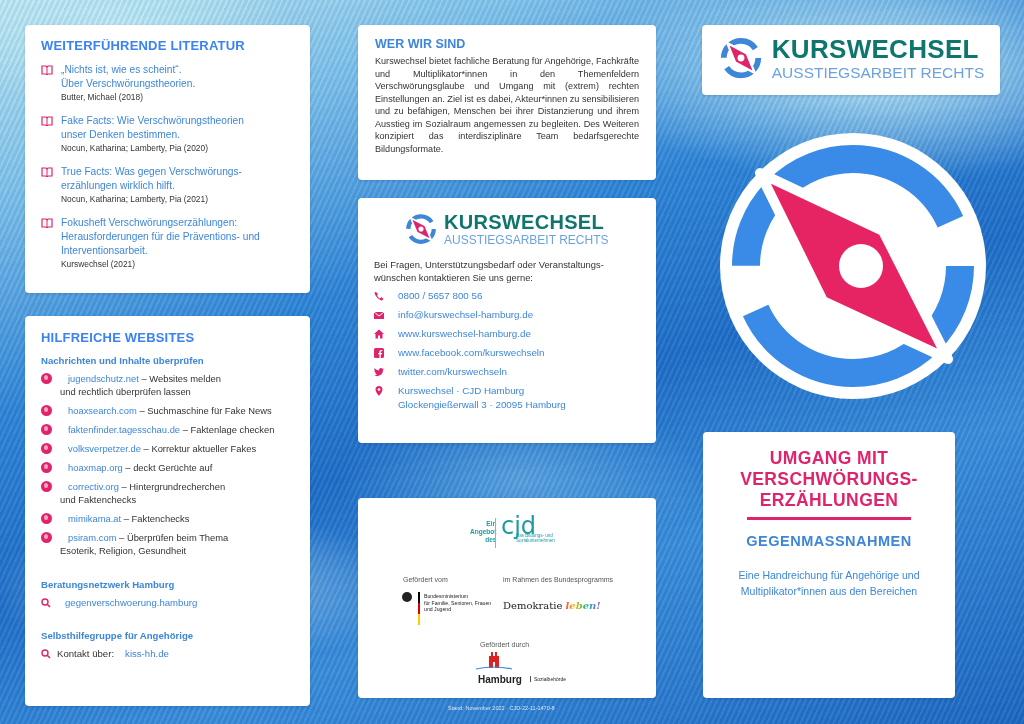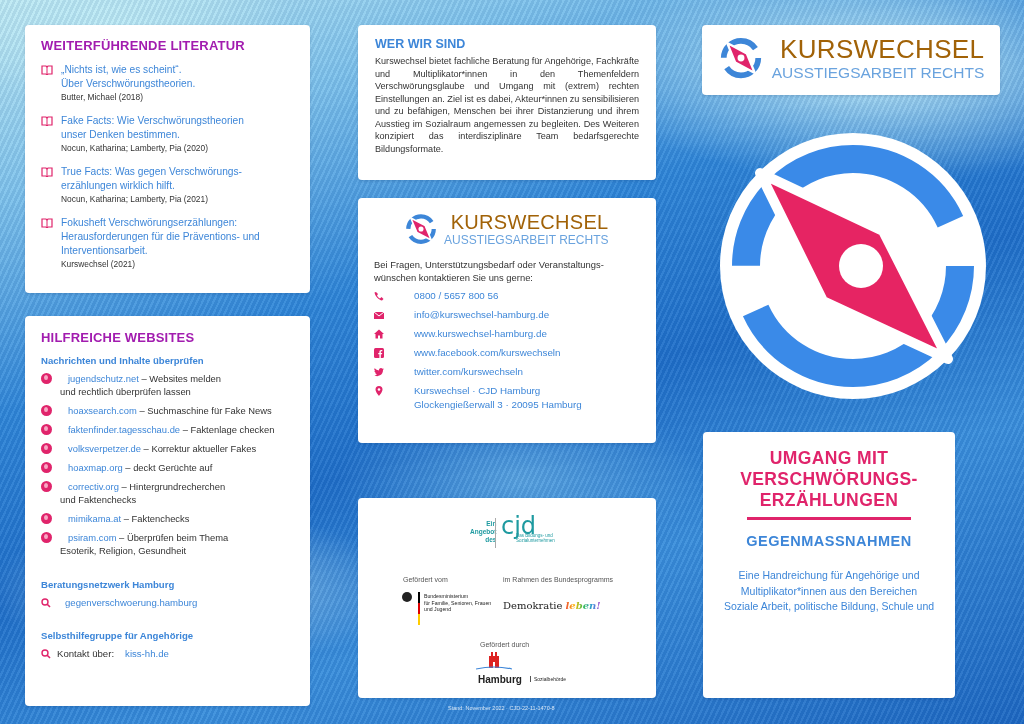--- a/index.html
+++ b/index.html
@@ -19,21 +19,21 @@
     background: repeating-linear-gradient(115deg, rgba(255,255,255,0.06) 0 2px, rgba(0,30,90,0.08) 2px 5px);
     pointer-events: none;
   }
   .card {
     position: absolute; background: #fff; border-radius: 4px;
     box-shadow: 0 1px 3px rgba(0,40,90,0.18);
   }
 
   
   #lit { left: 25px; top: 25px; width: 285px; height: 268px; padding: 13px 16px; }
-  .h-pink { color: #a21caf; font-weight: bold; font-size: 13px; letter-spacing: 0.2px; }
+  .h-pink { color: #3b82f6; font-weight: bold; font-size: 13px; letter-spacing: 0.2px; }
   .lit-item { display: flex; margin-top: 10px; }
   .lit-item:first-of-type { margin-top: 14px; }
   .book-icon { width: 12px; height: 10px; margin-right: 8px; margin-top: 2px; flex-shrink: 0; }
   .lit-title { color: #3d86d8; font-size: 10.2px; line-height: 14px; }
   .lit-author { color: #333; font-size: 8.4px; line-height: 13px; }
 
   
   #web { left: 25px; top: 316px; width: 285px; height: 390px; padding: 14px 16px; }
   .sub-blue { color: #3d86d8; font-weight: bold; font-size: 9.6px; }
   .web-item { display: flex; margin-top: 6px; font-size: 9.4px; line-height: 13px; }
@@ -45,24 +45,24 @@
   .mag-icon { width: 10px; height: 10px; margin-right: 6px; flex-shrink: 0; }
 
   
   #wer { left: 358px; top: 25px; width: 298px; height: 155px; padding: 12px 17px; }
   .h-blue-c { color: #3d86d8; font-weight: bold; font-size: 12.5px; text-align: left; }
   #wer p { color: #333; font-size: 9.1px; line-height: 12.5px; margin-top: 4px; text-align: justify; }
 
   
   #contact { left: 358px; top: 198px; width: 298px; height: 245px; padding: 14px 16px; }
   .logo { display: flex; align-items: center; }
-  .logo-text-main { color: #a16207; font-weight: normal; letter-spacing: 0.3px; line-height: 1; text-align: right; }
+  .logo-text-main { color: #0f766e; font-weight: bold; letter-spacing: 0.3px; line-height: 1; }
   .logo-text-sub { color: #6aa3de; line-height: 1; }
   .contact-intro { color: #333; font-size: 9.4px; line-height: 13px; margin-top: 12px; }
-  .contact-row { display: flex; align-items: flex-start; margin-top: 5px; font-size: 9.8px; line-height: 14px; color: #3d86d8; gap: 16px; }
+  .contact-row { display: flex; align-items: flex-start; margin-top: 5px; font-size: 9.8px; line-height: 14px; color: #3d86d8; }
   .contact-row:first-of-type { margin-top: 10px; }
   .c-icon { width: 10px; height: 10px; margin-right: 14px; margin-top: 2px; flex-shrink: 0; }
 
   
   #spons { left: 358px; top: 498px; width: 298px; height: 200px; }
   .sp-small { font-size: 7px; color: #555; position: absolute; }
 
   
   #toplogo { left: 702px; top: 25px; width: 298px; height: 70px; padding: 10px 14px; }
 
@@ -316,17 +316,16 @@
 
 <div class="card" id="title">
   <div class="t-main">UMGANG MIT</div>
   <div class="t-main">VERSCHWÖRUNGS-</div>
   <div class="t-main">ERZÄHLUNGEN</div>
   <div class="t-rule"></div>
   <div class="t-sub">GEGENMASSNAHMEN</div>
   <div class="t-desc">
     <div>Eine Handreichung für Angehörige und</div>
     <div>Multiplikator*innen aus den Bereichen</div>
-    <div>Soziale Arbeit, politische Bildung, Schule und</div>
   </div>
 </div>
 
 <div id="footer">Stand: November 2022 · CJD-22-11-1470-8</div>
 
 </body></html>

